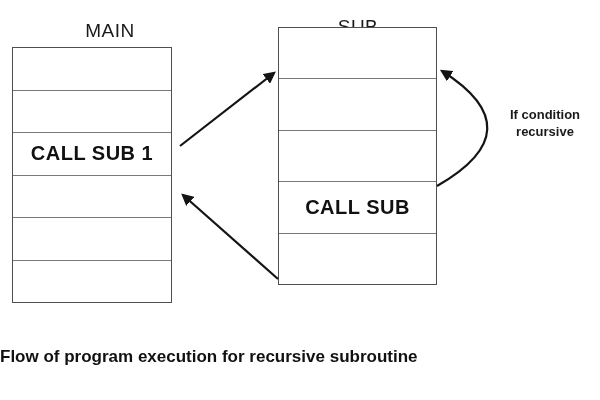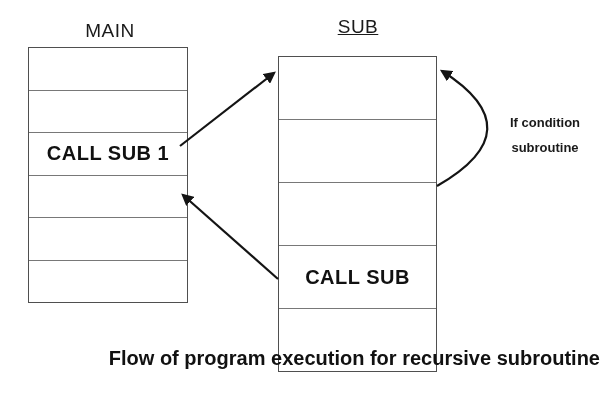--- a/index.html
+++ b/index.html
@@ -24,22 +24,22 @@
   .main-title { left: 30px; top: 20px; }
   .sub-title  { left: 278px; top: 16px; text-decoration: underline; }
   .memory-box {
     position: absolute;
     display: flex;
     flex-direction: column;
     box-sizing: border-box;
     border: 1.4px solid #4f4f4f;
     background: #ffffff;
   }
-  .main-box { left: 28px;  top: 47px; width: 160px; height: 256px; }
-  .sub-box  { left: 278px; top: 56px; width: 159px; height: 316px; }
+  .main-box { left: 12px;  top: 47px; width: 160px; height: 256px; }
+  .sub-box  { left: 278px; top: 27px; width: 159px; height: 258px; }
   .mem-row {
     flex: 1;
     border-bottom: 1px solid #787878;
     display: flex;
     align-items: center;
     justify-content: center;
     font-weight: bold;
     font-size: 20px;
     letter-spacing: 0.5px;
     color: #111111;
@@ -54,29 +54,29 @@
     position: absolute;
     left: 497px;
     top: 106px;
     width: 96px;
     text-align: center;
     font-weight: bold;
     font-size: 13px;
     line-height: 17px;
     color: #1a1a1a;
   }
-  .annotation span { display: block; margin-top: 8px; }
+  .annotation span { display: block; }
   .caption {
     position: absolute;
     left: 0;
     top: 347px;
     width: 600px;
-    text-align: right;
+    text-align: left;
     font-weight: bold;
-    font-size: 20px;
+    font-size: 17px;
     color: #111111;
   }
 </style>
 </head>
 <body>
 
 <div class="canvas">
 
   <div class="col-title main-title">MAIN</div>
 
@@ -105,18 +105,18 @@
         <path d="M0,0 L10,5 L0,10 z" fill="#141414"></path>
       </marker>
     </defs>
     <path d="M180,146 L274,73" stroke="#141414" stroke-width="2.2" fill="none" marker-end="url(#ah)"></path>
     <path d="M278,279 L183,195" stroke="#141414" stroke-width="2.2" fill="none" marker-end="url(#ah)"></path>
     <path d="M437,186 Q535,130 442,71" stroke="#141414" stroke-width="2.2" fill="none" marker-end="url(#ah)"></path>
   </svg>
 
   <div class="annotation">
     <span>If condition</span>
-    <span>subroutine</span>
+    <span>recursive</span>
   </div>
 
   <div class="caption">Flow of program execution for recursive subroutine</div>
 
 </div>
 
 </body></html>

